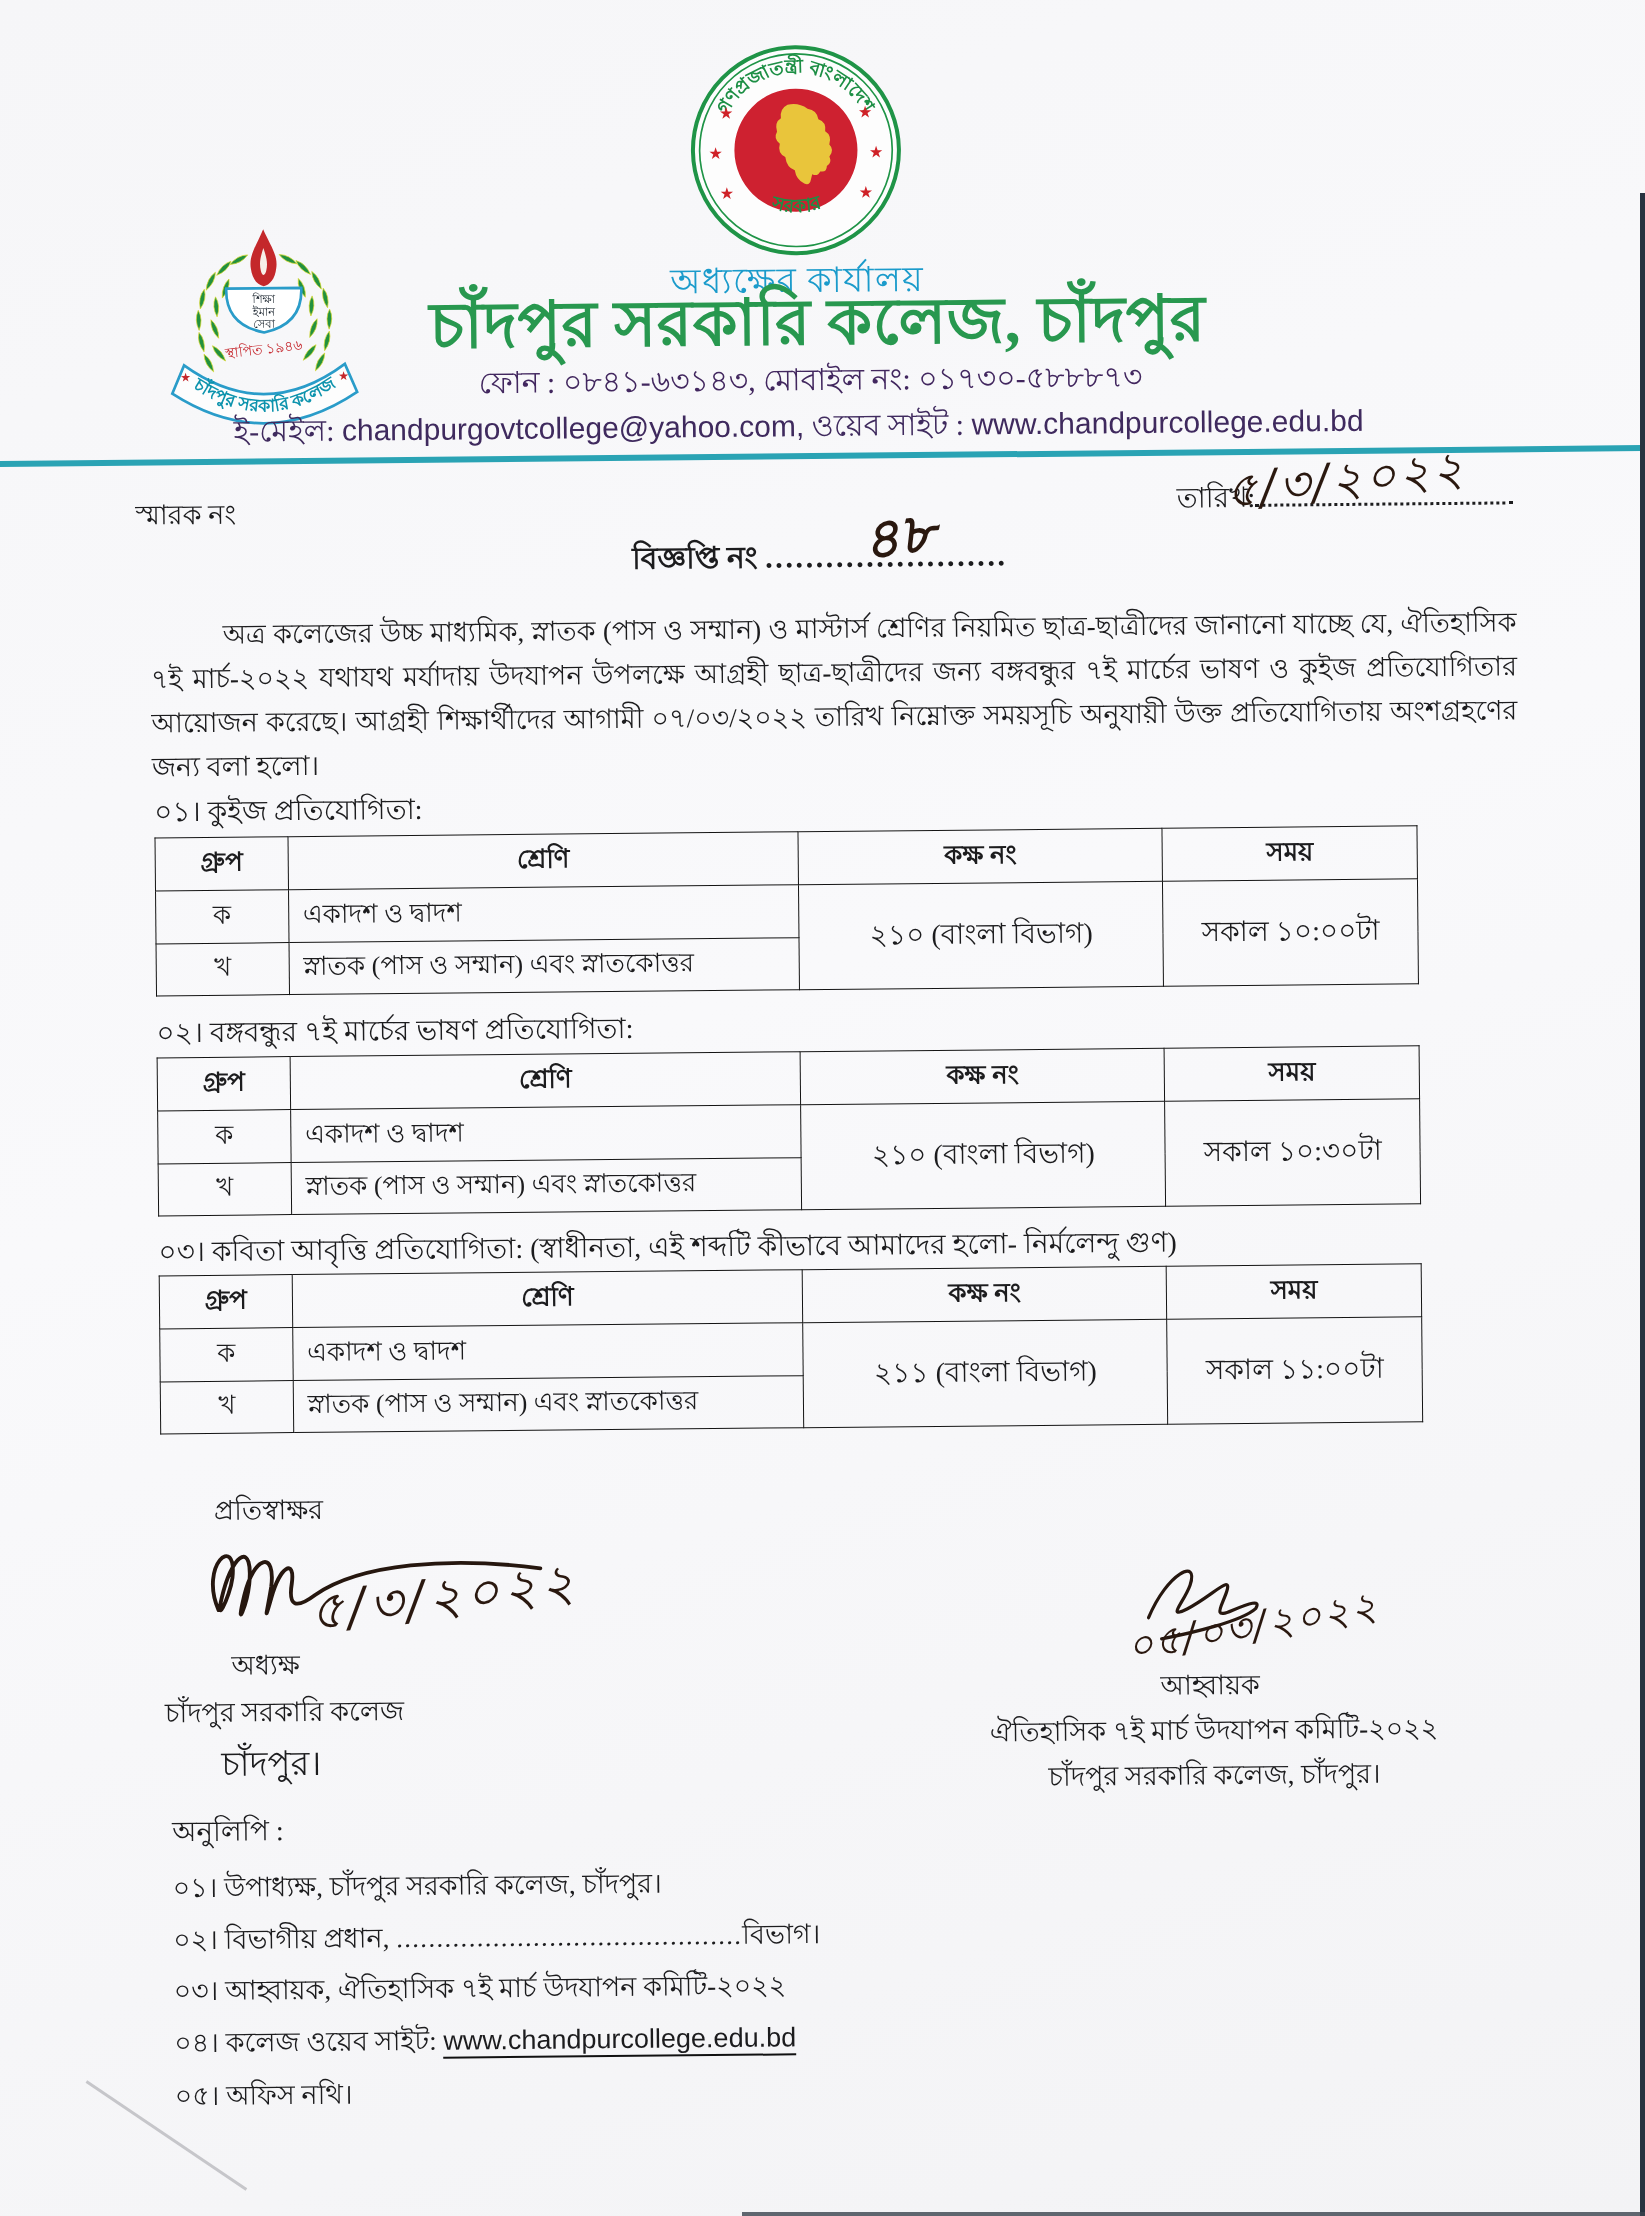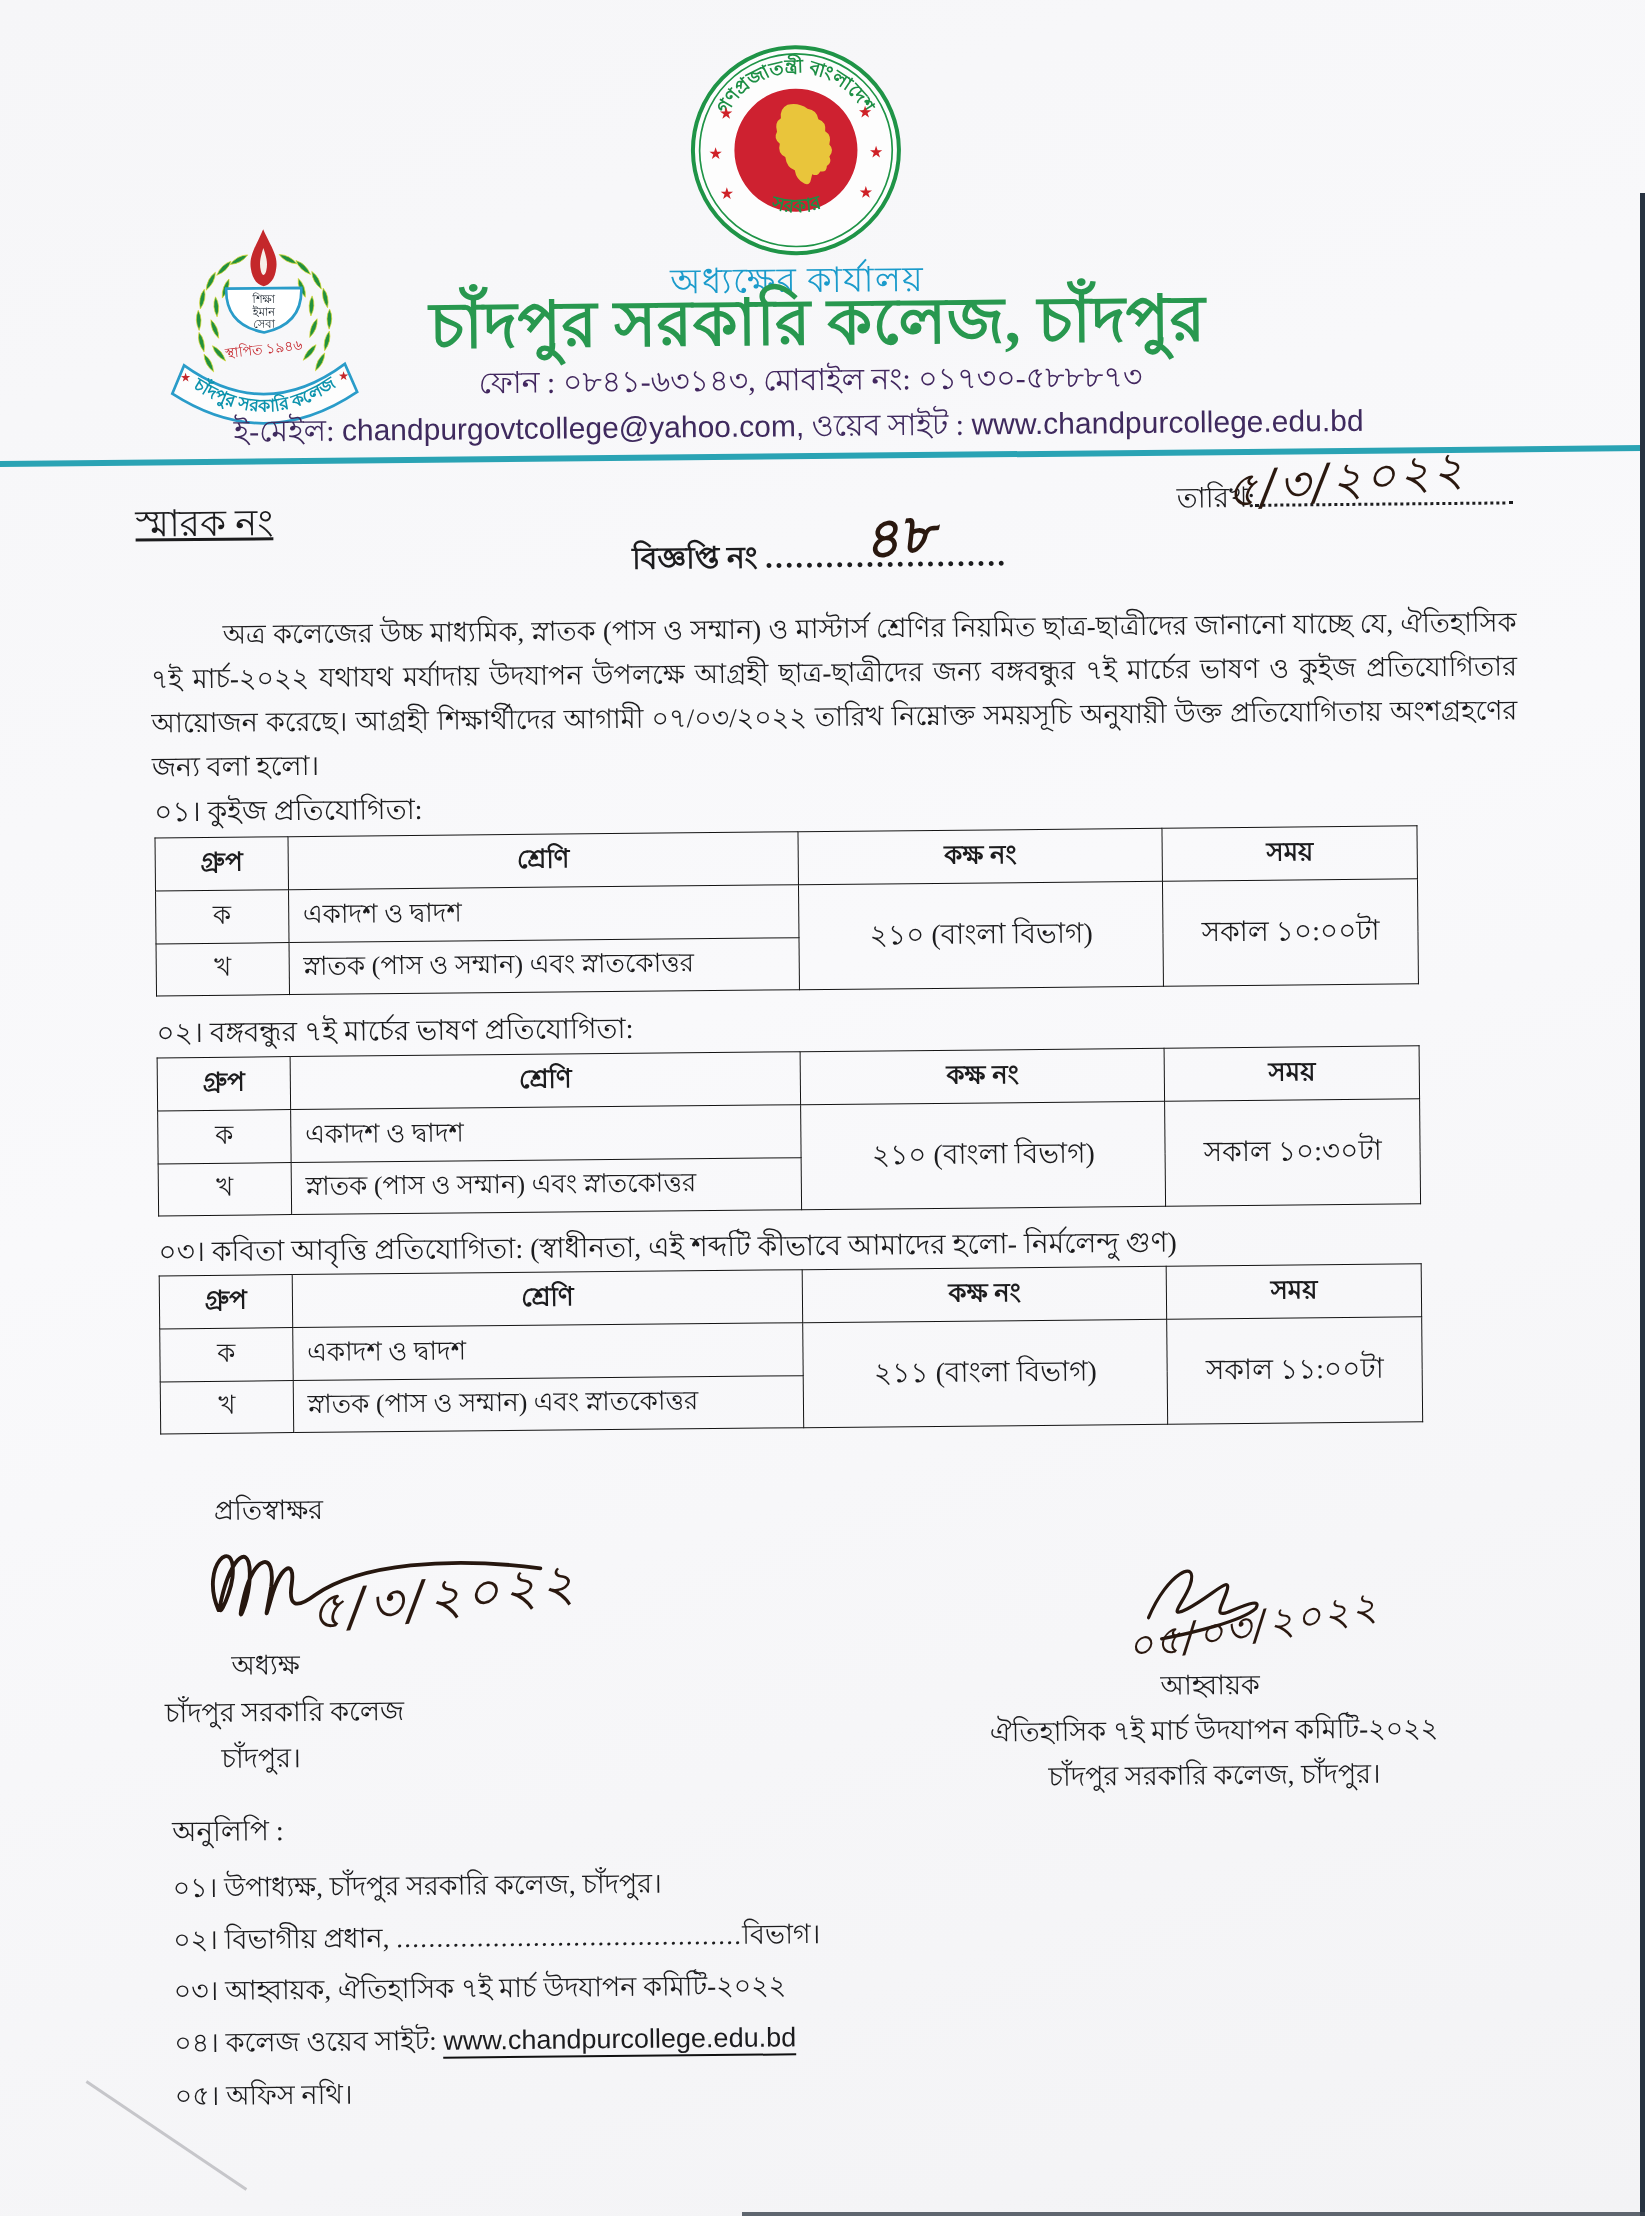--- a/index.html
+++ b/index.html
@@ -13,21 +13,21 @@
   .abs { position:absolute; }
   .ctr { left:0; width:1646px; text-align:center; }
 
   .office-line { top:253px; font-size:35px; color:#1b9bcb; letter-spacing:1.3px; width:1606px; }
   .college-name { top:273px; font-size:64px; font-weight:bold; color:#28984f; letter-spacing:0.6px; }
   .phone-line { top:356px; font-size:30px; color:#42275f; width:1631px; }
   .email-line { top:402px; font-size:30px; color:#3f2a5e; width:1606px; }
   .latin { font-family:"Liberation Sans",sans-serif; }
   .divider { top:453px; left:0; width:1646px; height:5.8px; background:#2aa3b4; }
 
-  .memo-label { top:488px; left:139px; font-size:37px;text-decoration:underline; }
+  .memo-label { top:488px; left:139px; font-size:27px; }
   .date-wrap { top:478px; right:129px; font-size:28px; }
   .date-dots { display:inline-block; width:258px; border-bottom:3.2px dotted #1d1d1f; height:30px; }
   .hand { font-family:"DejaVu Serif",serif; font-style:italic; color:#2a180f; }
   .hand-date-top { top:-30px; left:50px; font-size:48px; transform:rotate(-5deg); letter-spacing:2.6px; }
 
   .notice-row { top:533px; font-size:30px; font-weight:bold; }
   .notice-dots { letter-spacing:2.6px; font-weight:bold; }
   .hand-notice { top:495px; left:867px; font-size:55px; transform:rotate(-7deg); font-weight:bold; }
 
   .para { top:580px; left:153px; width:1366px; font-size:27px; line-height:1.63; text-align:justify; text-indent:72px; }
@@ -43,21 +43,21 @@
   .sched .c-time  { width:20%; }
   .sched td.cls { text-align:left; padding-left:14px; }
   .sched td.big { font-size:28px; }
 
   .sig-label { font-size:27px; }
   .sig-left-label { top:1484px; left:208px; }
   .sig-left-svg { top:1514px; left:173px; }
   .hand-date-left { top:1553px; left:303px; font-size:52px; transform:rotate(-6deg); letter-spacing:3.9px; }
   .sig-left-desig { top:1639px; left:224px; font-size:27px; }
   .sig-left-org1 { top:1686px; left:157px; font-size:27px; }
-  .sig-left-org2 { top:1732px; left:213px; font-size:27px; }
+  .sig-left-org2 { top:1732px; left:213px; font-size:34px; }
 
   .sig-right-svg { top:1553px; left:1119px; }
   .hand-date-right { top:1599px; left:1119px; font-size:40px; transform:rotate(-9deg); letter-spacing:1.9px; }
   .sig-right-desig { top:1668px; left:1096px; width:213px; text-align:center; font-size:27px; }
   .sig-right-org1 { top:1713px; left:961px; width:490px; text-align:center; font-size:27px; }
   .sig-right-org2 { top:1758px; left:961px; width:490px; text-align:center; font-size:27px; }
 
   .copies-title { top:1804px; left:163px; font-size:28px; }
   .copy-item { left:163px; font-size:27px; }
   .copy-dots { letter-spacing:1.3px; }

